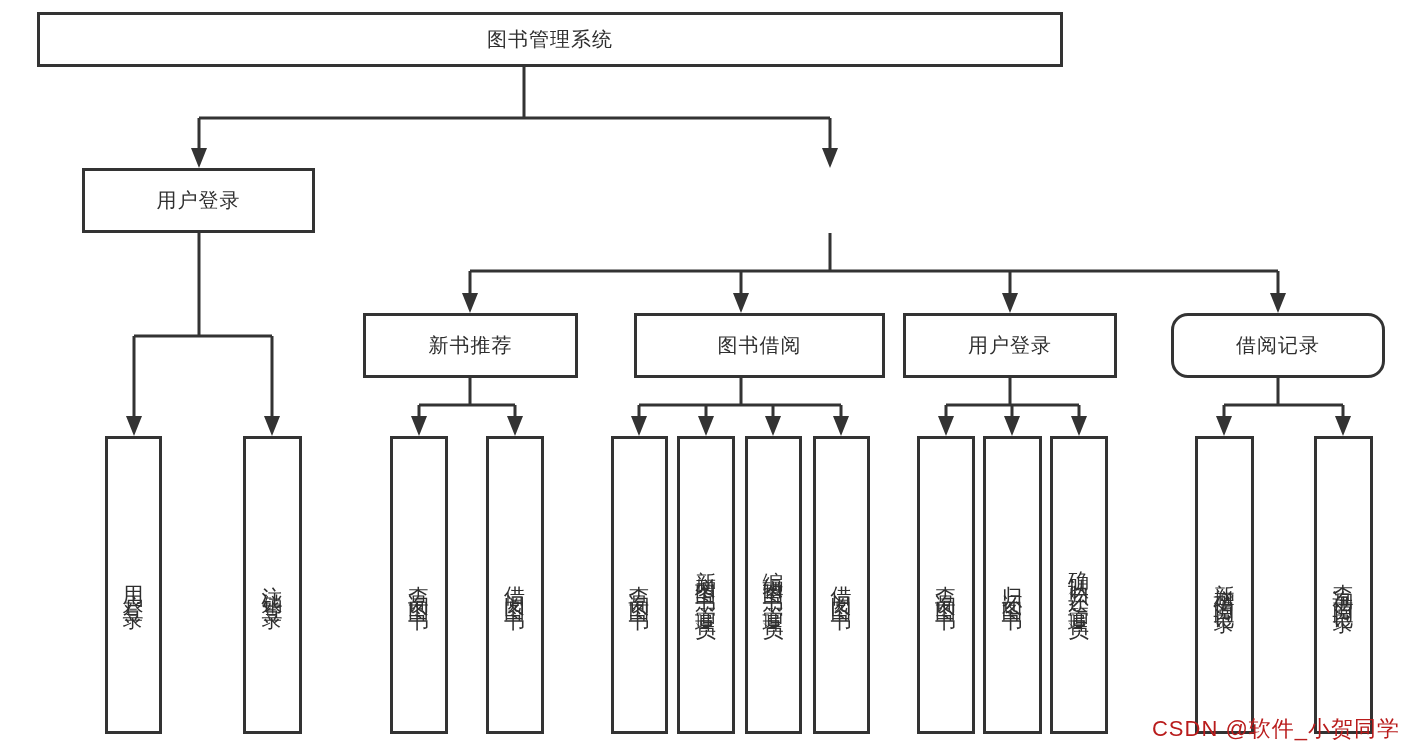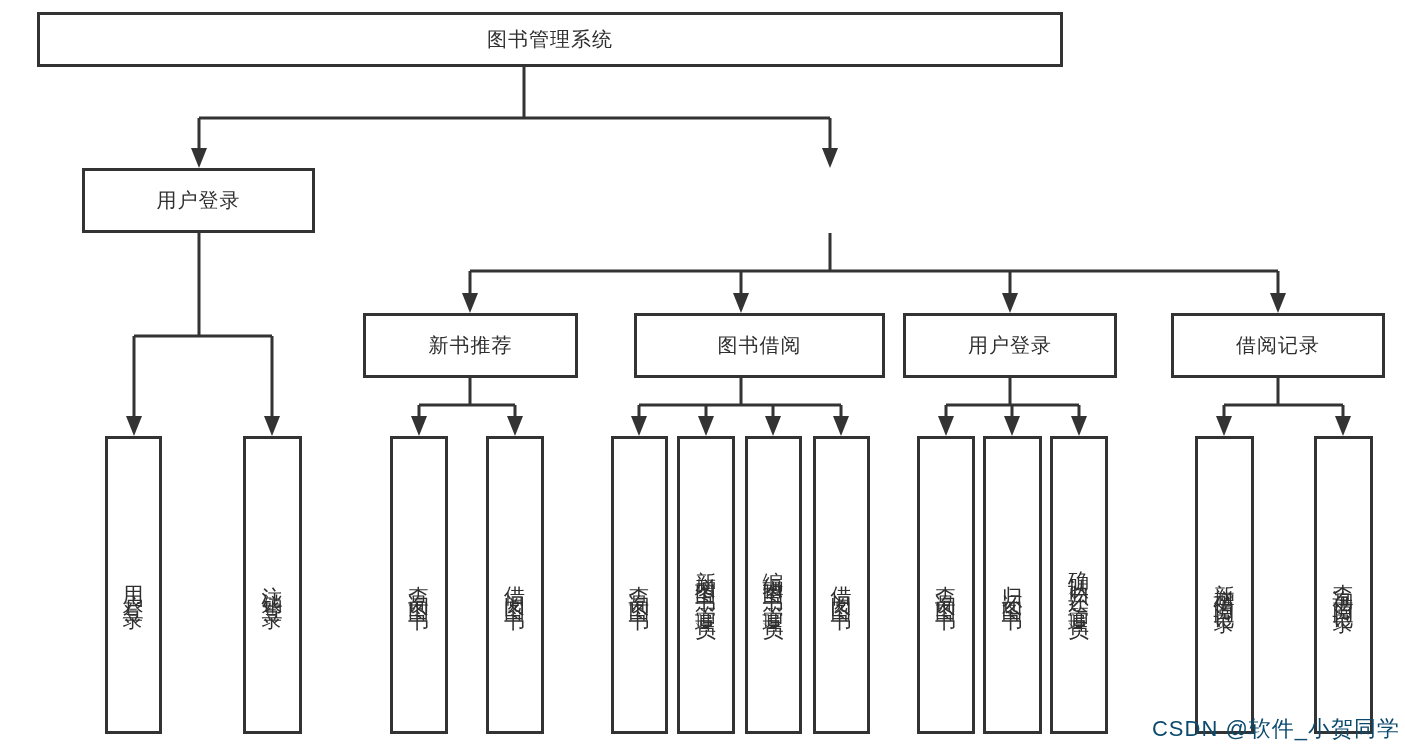--- a/index.html
+++ b/index.html
@@ -23,39 +23,39 @@
     writing-mode:vertical-rl; text-orientation:mixed;
     font-size:21px; color:#2f2f2f; letter-spacing:8px; line-height:1;
   }
   
   .n-root  { left:16px;  top:12px;  width:1026px; height:55px;margin-left:21px; }
   .n-login { left:82px;  top:168px; width:233px;  height:65px; }
   .n-mgmt  { left:713px; top:168px; width:234px;  height:65px; }
   .n-l3a { left:363px;  top:313px; width:215px; height:65px; }
   .n-l3b { left:634px;  top:313px; width:251px; height:65px; }
   .n-l3c { left:903px;  top:313px; width:214px; height:65px; }
-  .n-l3d { left:1171px; top:313px; width:214px; height:65px; }
+  .n-l3d { left:1171px; top:313px; width:214px; height:65px;border-radius:17px; }
   .lf { top:436px; height:298px; }
   .lf1a { left:105px;  width:57px; }
   .lf1b { left:243px;  width:59px; }
   .lf2a { left:390px;  width:58px; }
   .lf2b { left:486px;  width:58px; }
   .lf3a { left:611px;  width:57px; }
   .lf3b { left:677px;  width:58px; letter-spacing:7px; }
   .lf3c { left:745px;  width:57px; letter-spacing:7px; }
   .lf3d { left:813px;  width:57px; }
   .lf4a { left:917px;  width:58px; }
   .lf4b { left:983px;  width:59px; }
   .lf4c { left:1050px; width:58px; letter-spacing:7px; }
   .lf5a { left:1195px; width:59px; letter-spacing:6px; }
   .lf5b { left:1314px; width:59px; letter-spacing:6px; }
 
   .watermark {
     position:absolute; right:5px; bottom:3px; z-index:5;
-    font-size:22px; color:#0c4a6e; letter-spacing:1px; white-space:nowrap;
+    font-size:22px; color:#b91c1c; letter-spacing:1px; white-space:nowrap;
   }
 </style>
 </head>
 <body>
 
 <div id="canvas">
 
   <svg id="wires" width="1405" height="747" viewBox="0 0 1405 747">
     <path fill="none" stroke="#333333" stroke-width="3" d="
       M524 67 V118 M199 118 H830 M199 118 V152 M830 118 V152

